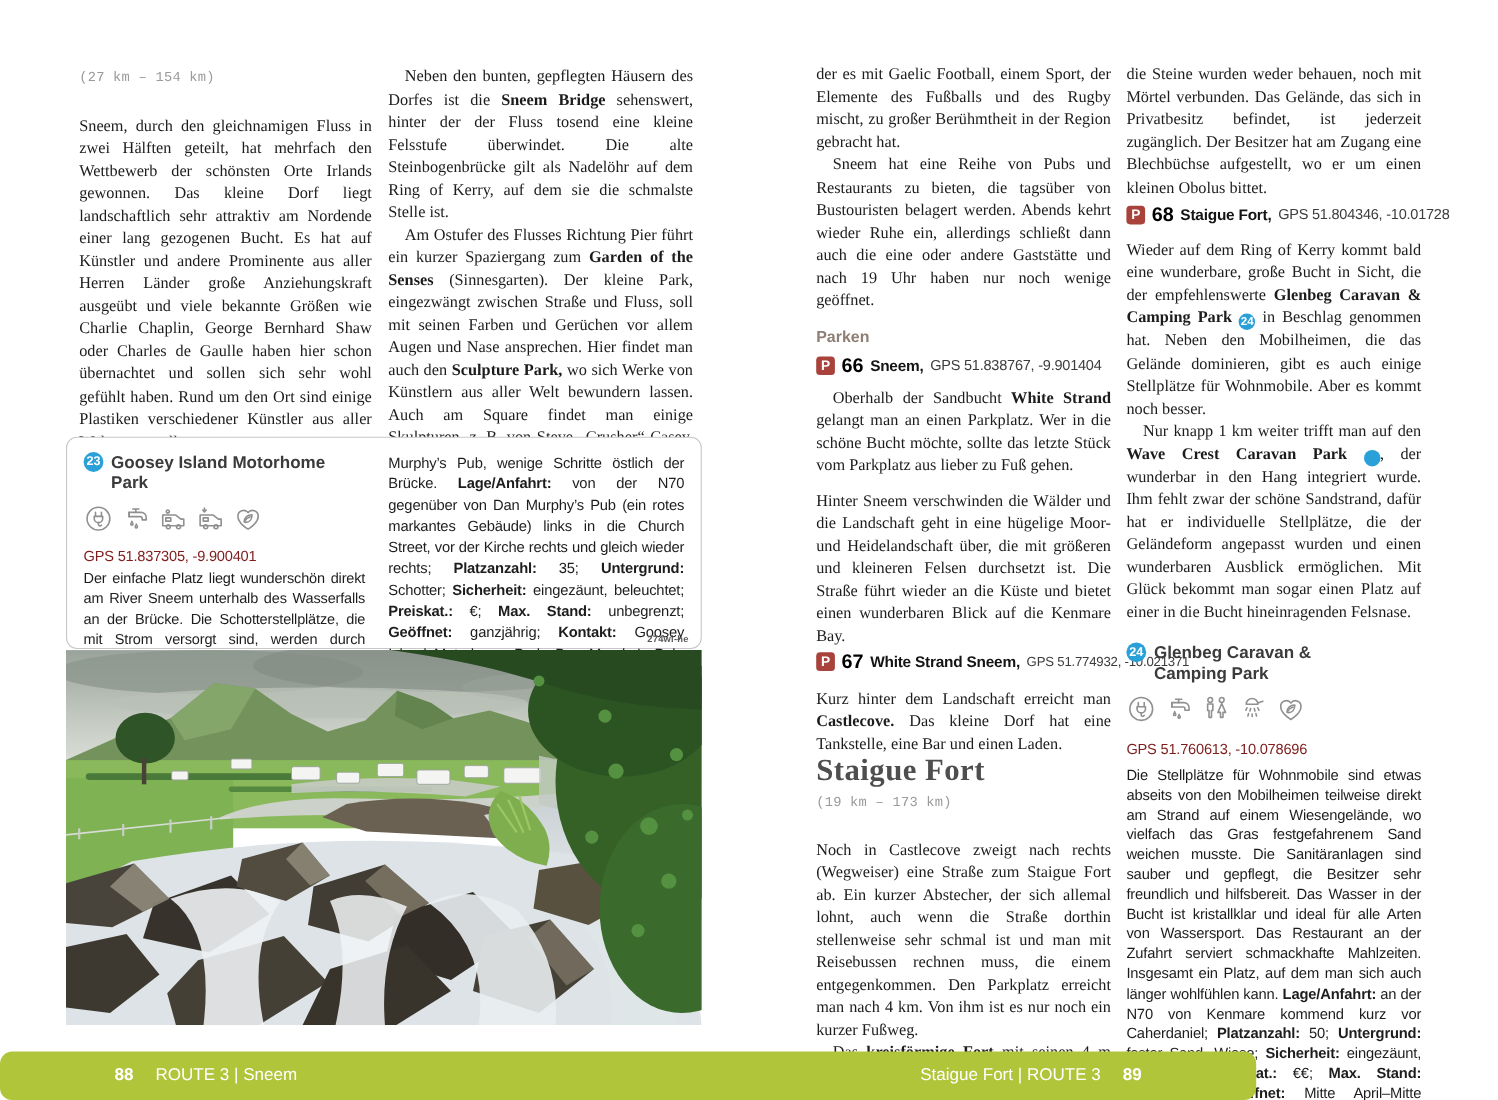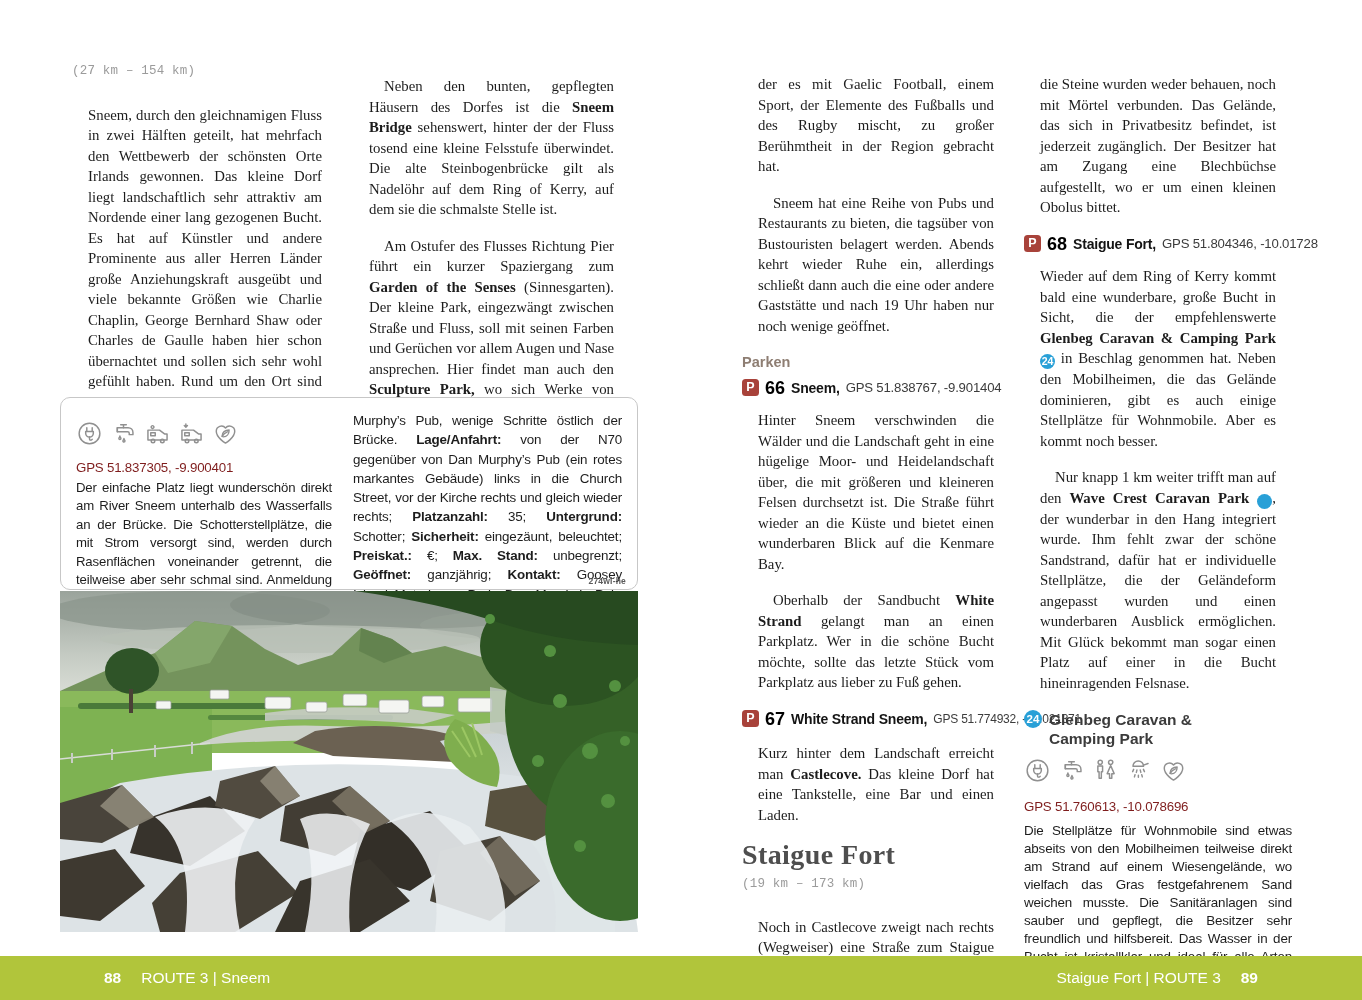--- a/index.html
+++ b/index.html
@@ -5,21 +5,21 @@
   html,body{margin:0;padding:0;background:#e8e8e8;}
   .page{position:relative;width:1362px;height:1000px;background:#ffffff;overflow:hidden;
         font-family:"Liberation Serif",serif;color:#1c1c1c;}
   
   .sec-title{font-family:"Liberation Serif",serif;font-weight:700;font-size:28px;
              color:#4e4e4e;letter-spacing:.4px;line-height:1;}
   .sec-range{font-family:Liberation Mono, monospace;font-size:12.5px;color:#9b9b9b;
              margin-top:5px;letter-spacing:.2px;}
   
   .col{position:absolute;font-size:14.8px;line-height:20.5px;text-align:justify;}
-  .para{margin:16px;}
+  .para{margin:0;}
   .ind{text-indent:15px;}
   .gap-top{margin-top:12px;}
   b{font-weight:700;}
   
   .parken-head{font-family:"Liberation Sans",sans-serif;font-weight:700;font-size:14.5px;
                color:#8e7e73;margin:13px 0 5px;text-align:left;}
   .pk{display:flex;align-items:center;gap:6px;margin:2px 0 9px;
       font-family:"Liberation Sans",sans-serif;text-align:left;white-space:nowrap;}
   .p-badge{flex:none;width:17px;height:17px;background:#a8423a;border-radius:3.5px;
            color:#fff;font:700 12.5px/17px "Liberation Sans",sans-serif;text-align:center;}
@@ -50,24 +50,24 @@
             padding:13px 15px 8px 15px;background:#fff;}
   .box-cols{display:flex;gap:21px;}
   .box-col-l{width:256px;flex:none;}
   .box-col-r{flex:1;}
   .credit{position:absolute;right:11px;bottom:3px;font:700 8.5px "Liberation Sans",sans-serif;
           color:#5a5a5a;letter-spacing:.2px;}
   
   .photo{position:absolute;left:60px;top:591px;width:578px;height:341px;overflow:hidden;}
   .photo svg{display:block;width:578px;height:341px;}
   
-  .footer{position:absolute;left:0;bottom:0;width:1362px;height:44px;
+  .footer{position:absolute;left:0;bottom:0;width:1142px;height:44px;
           display:flex;align-items:center;justify-content:space-between;
           padding:0 104px;box-sizing:border-box;
-          font-family:"Liberation Sans",sans-serif;color:#ffffff;font-size:15.5px;}
+          font-family:"Liberation Sans",sans-serif;color:#ffffff;font-size:15.5px;border-radius:11px;}
   .foot-group{display:flex;align-items:center;gap:20px;}
   .foot-num{font-weight:700;}
 </style>
 </head>
 <body>
 
 <div class="page">
 
   <div class="col" style="left:72px;top:56px;width:266px;">
     <div>
@@ -77,20 +77,24 @@
   </div>
 
   <div class="col" style="left:353px;top:60px;width:277px;">
     <p class="para ind"><span>Neben den bunten, gepflegten Häusern des Dorfes ist die </span><b>Sneem Bridge</b><span> sehenswert, hinter der der Fluss tosend eine kleine Felsstufe überwindet. Die alte Steinbogenbrücke gilt als Nadelöhr auf dem Ring of Kerry, auf dem sie die schmalste Stelle ist.</span></p>
     <p class="para ind"><span>Am Ostufer des Flusses Richtung Pier führt ein kurzer Spaziergang zum </span><b>Garden of the Senses</b><span> (Sinnesgarten). Der kleine Park, eingezwängt zwischen Straße und Fluss, soll mit seinen Farben und Gerüchen vor allem Augen und Nase ansprechen. Hier findet man auch den </span><b>Sculpture Park,</b><span> wo sich Werke von Künstlern aus aller Welt bewundern lassen. Auch am Square findet man einige Skulpturen, z. B. von Steve „Crusher“ Casey, der 1938 Ringerweltmeister wurde, und John Egan,</span></p>
   </div>
 
   <div class="info-box">
     <div class="box-cols">
       <div class="box-col-l">
+        <div class="camp-head">
+          <span class="site-badge">23</span>
+          <span class="camp-title">Goosey Island Motorhome Park</span>
+        </div>
         <div class="icons">
             <span class="icon"><svg viewBox="0 0 24 24">
                 <circle cx="12" cy="12" r="9.2"></circle>
                 <path d="M9.6 6.8v3.4M14.4 6.8v3.4M8.6 10.2h6.8v1.6a3.4 3.4 0 0 1-6.8 0v-1.6z"></path>
                 <path d="M12 15.2v1.6c0 1.4 1.8 1.4 2.4.4"></path>
               </svg></span>
             <span class="icon"><svg viewBox="0 0 24 24">
                 <path d="M9.5 4.2h5M12 4.2v2.7"></path>
                 <path d="M6.5 6.9h9.6c2.5 0 4.3 1.8 4.3 4.3v1.8h-3.3v-1.2c0-.8-.6-1.4-1.4-1.4H6.5z"></path>
                 <path d="M6.5 6.9v3.6"></path>
@@ -219,22 +223,22 @@
   <div class="col" style="left:742px;top:58px;width:268px;">
     <p class="para"><span>der es mit Gaelic Football, einem Sport, der Elemente des Fußballs und des Rugby mischt, zu großer Berühmtheit in der Region gebracht hat.</span></p>
     <p class="para ind"><span>Sneem hat eine Reihe von Pubs und Restaurants zu bieten, die tagsüber von Bustouristen belagert werden. Abends kehrt wieder Ruhe ein, allerdings schließt dann auch die eine oder andere Gaststätte und nach 19 Uhr haben nur noch wenige geöffnet.</span></p>
     <div class="parken-head">Parken</div>
     <div class="pk">
       <span class="p-badge">P</span>
       <span class="pk-num">66</span>
       <span class="pk-name">Sneem,</span>
       <span class="pk-gps">GPS 51.838767, -9.901404</span>
     </div>
+    <p class="para ind"><span>Oberhalb der Sandbucht </span><b>White Strand</b><span> gelangt man an einen Parkplatz. Wer in die schöne Bucht möchte, sollte das letzte Stück vom Parkplatz aus lieber zu Fuß gehen.</span></p>
     <p class="para gap-top"><span>Hinter Sneem verschwinden die Wälder und die Landschaft geht in eine hügelige Moor- und Heidelandschaft über, die mit größeren und kleineren Felsen durchsetzt ist. Die Straße führt wieder an die Küste und bietet einen wunderbaren Blick auf die Kenmare Bay.</span></p>
-    <p class="para ind"><span>Oberhalb der Sandbucht </span><b>White Strand</b><span> gelangt man an einen Parkplatz. Wer in die schöne Bucht möchte, sollte das letzte Stück vom Parkplatz aus lieber zu Fuß gehen.</span></p>
     <div class="pk">
       <span class="p-badge">P</span>
       <span class="pk-num">67</span>
       <span class="pk-name">White Strand Sneem,</span>
       <span class="pk-gps" style="font-size:12px;">GPS 51.774932, -10.021371</span>
     </div>
     <p class="para" style="margin-top:14px;"><span>Kurz hinter dem Landschaft erreicht man </span><b>Castlecove.</b><span> Das kleine Dorf hat eine Tankstelle, eine Bar und einen Laden.</span></p>
     <div style="">
       <div class="sec-title">Staigue Fort</div>
       <div class="sec-range">(19 km – 173 km)</div>

